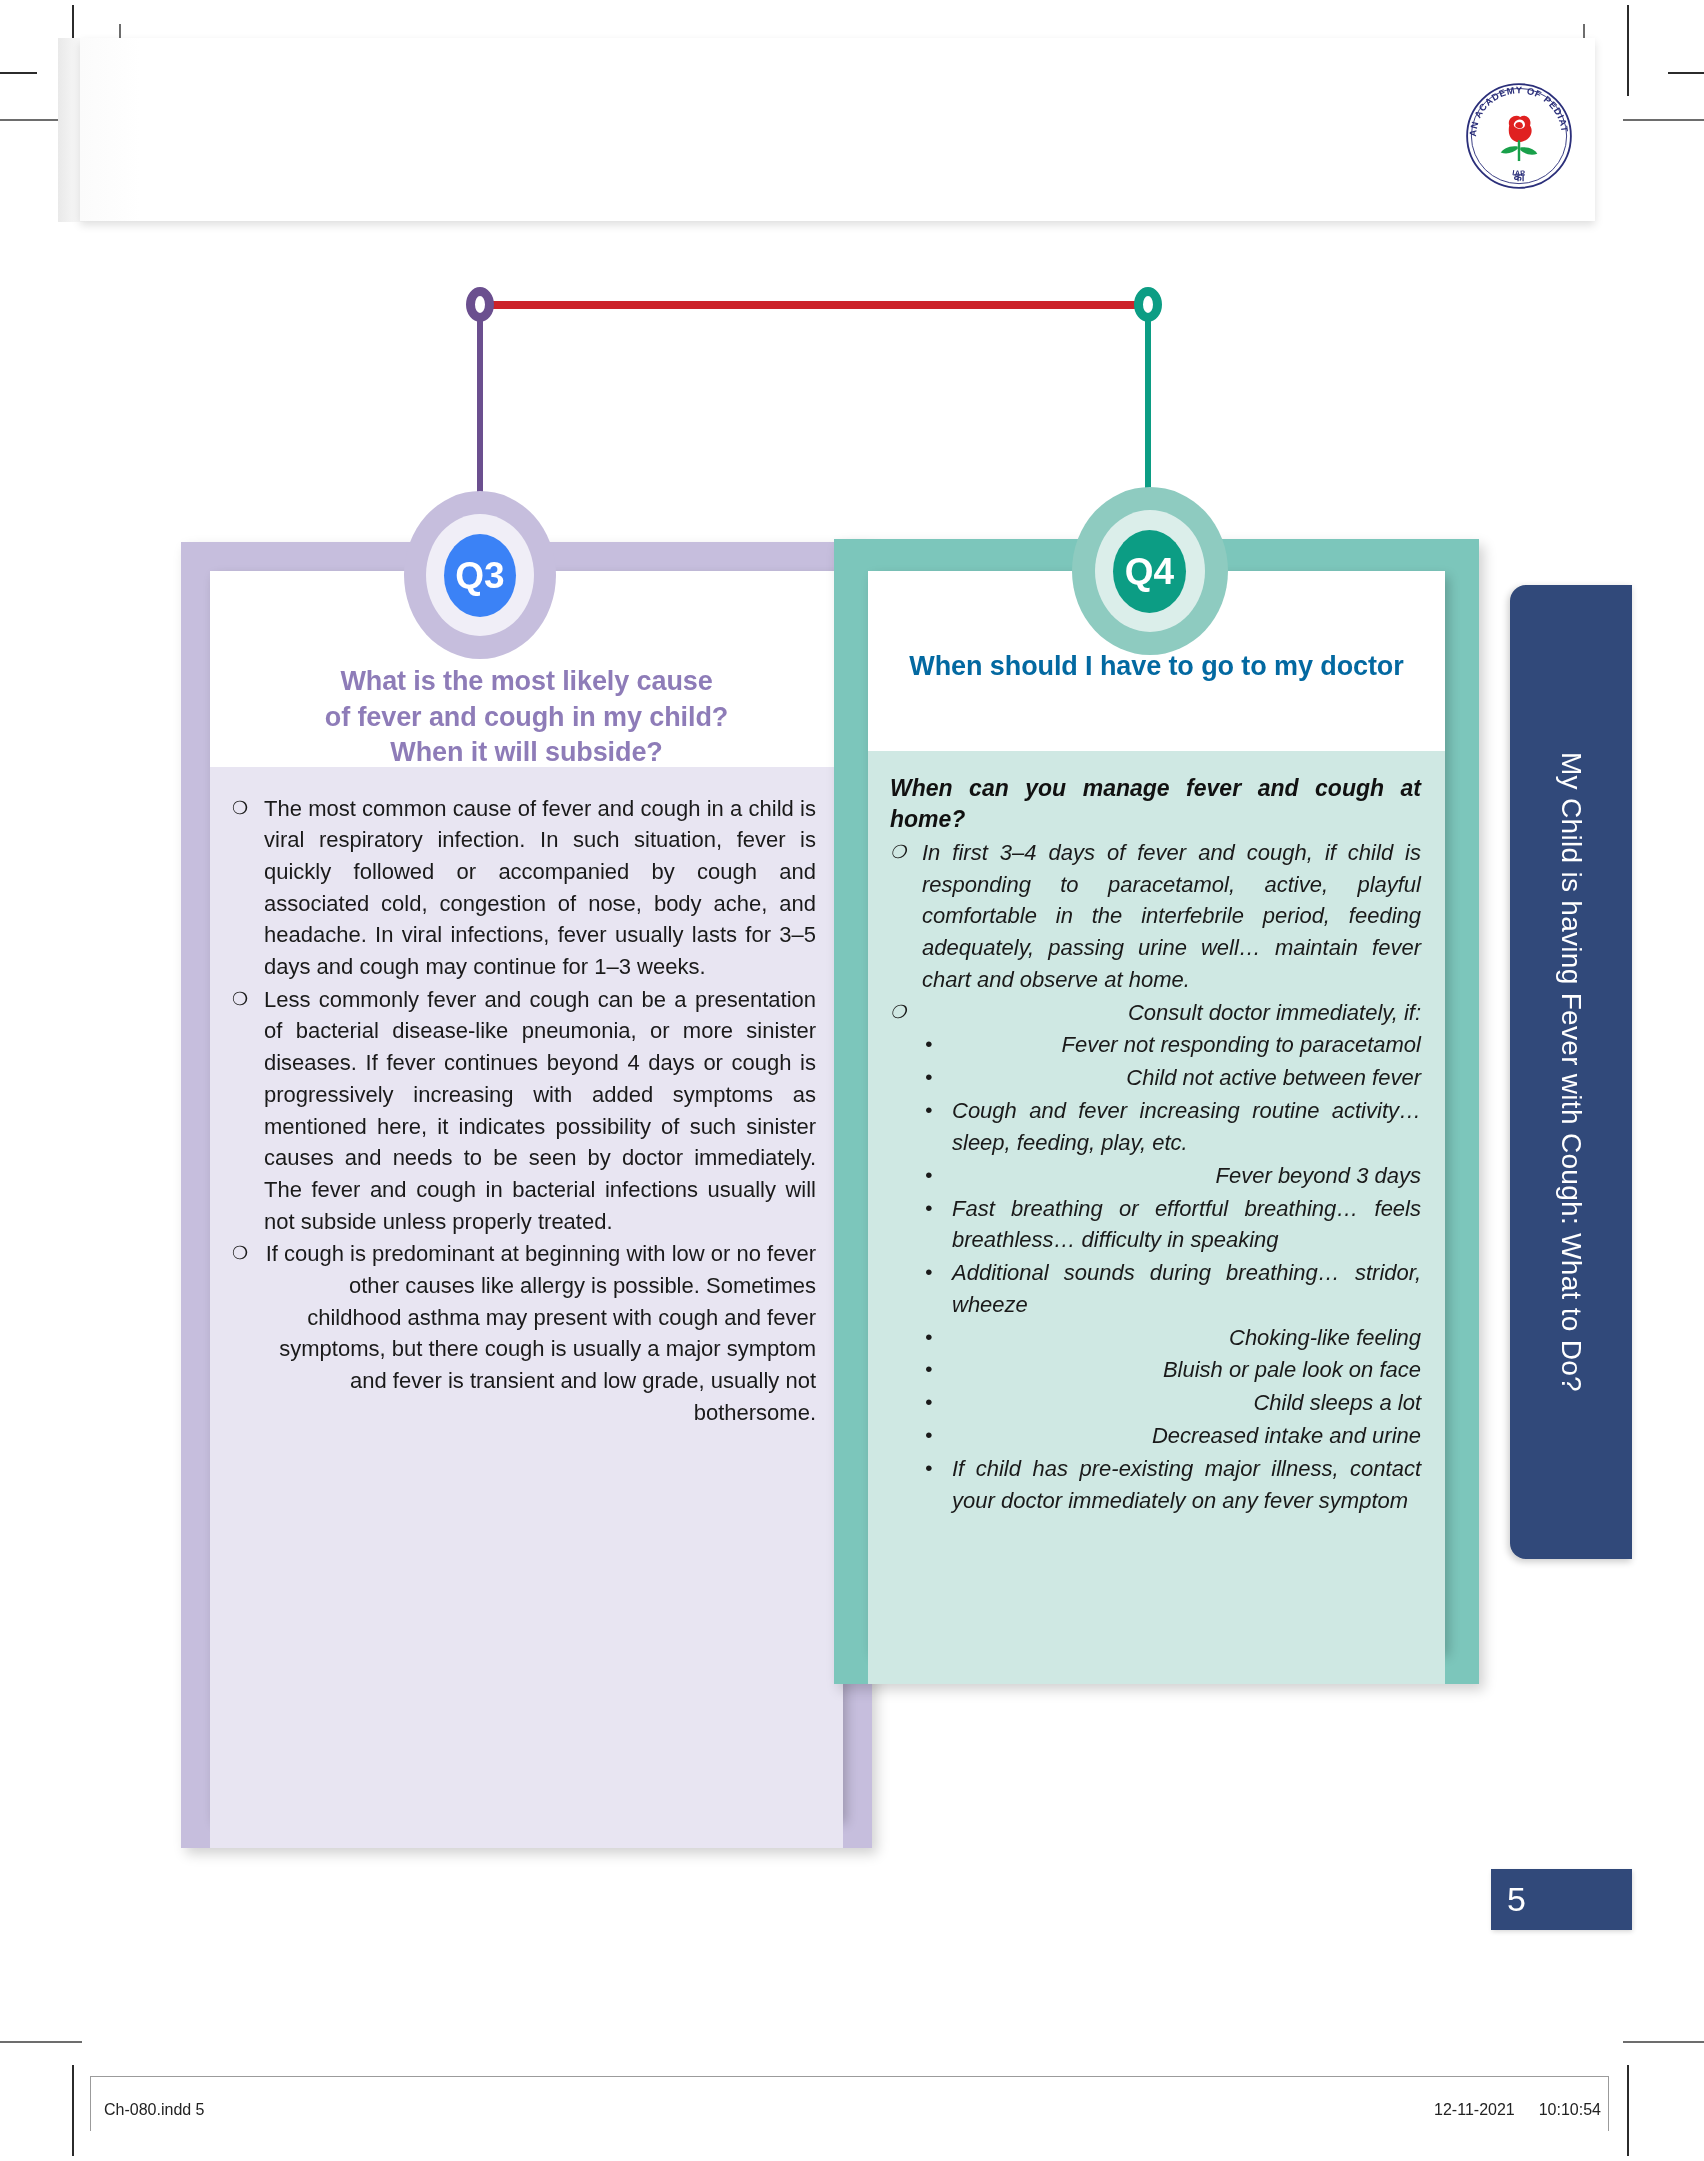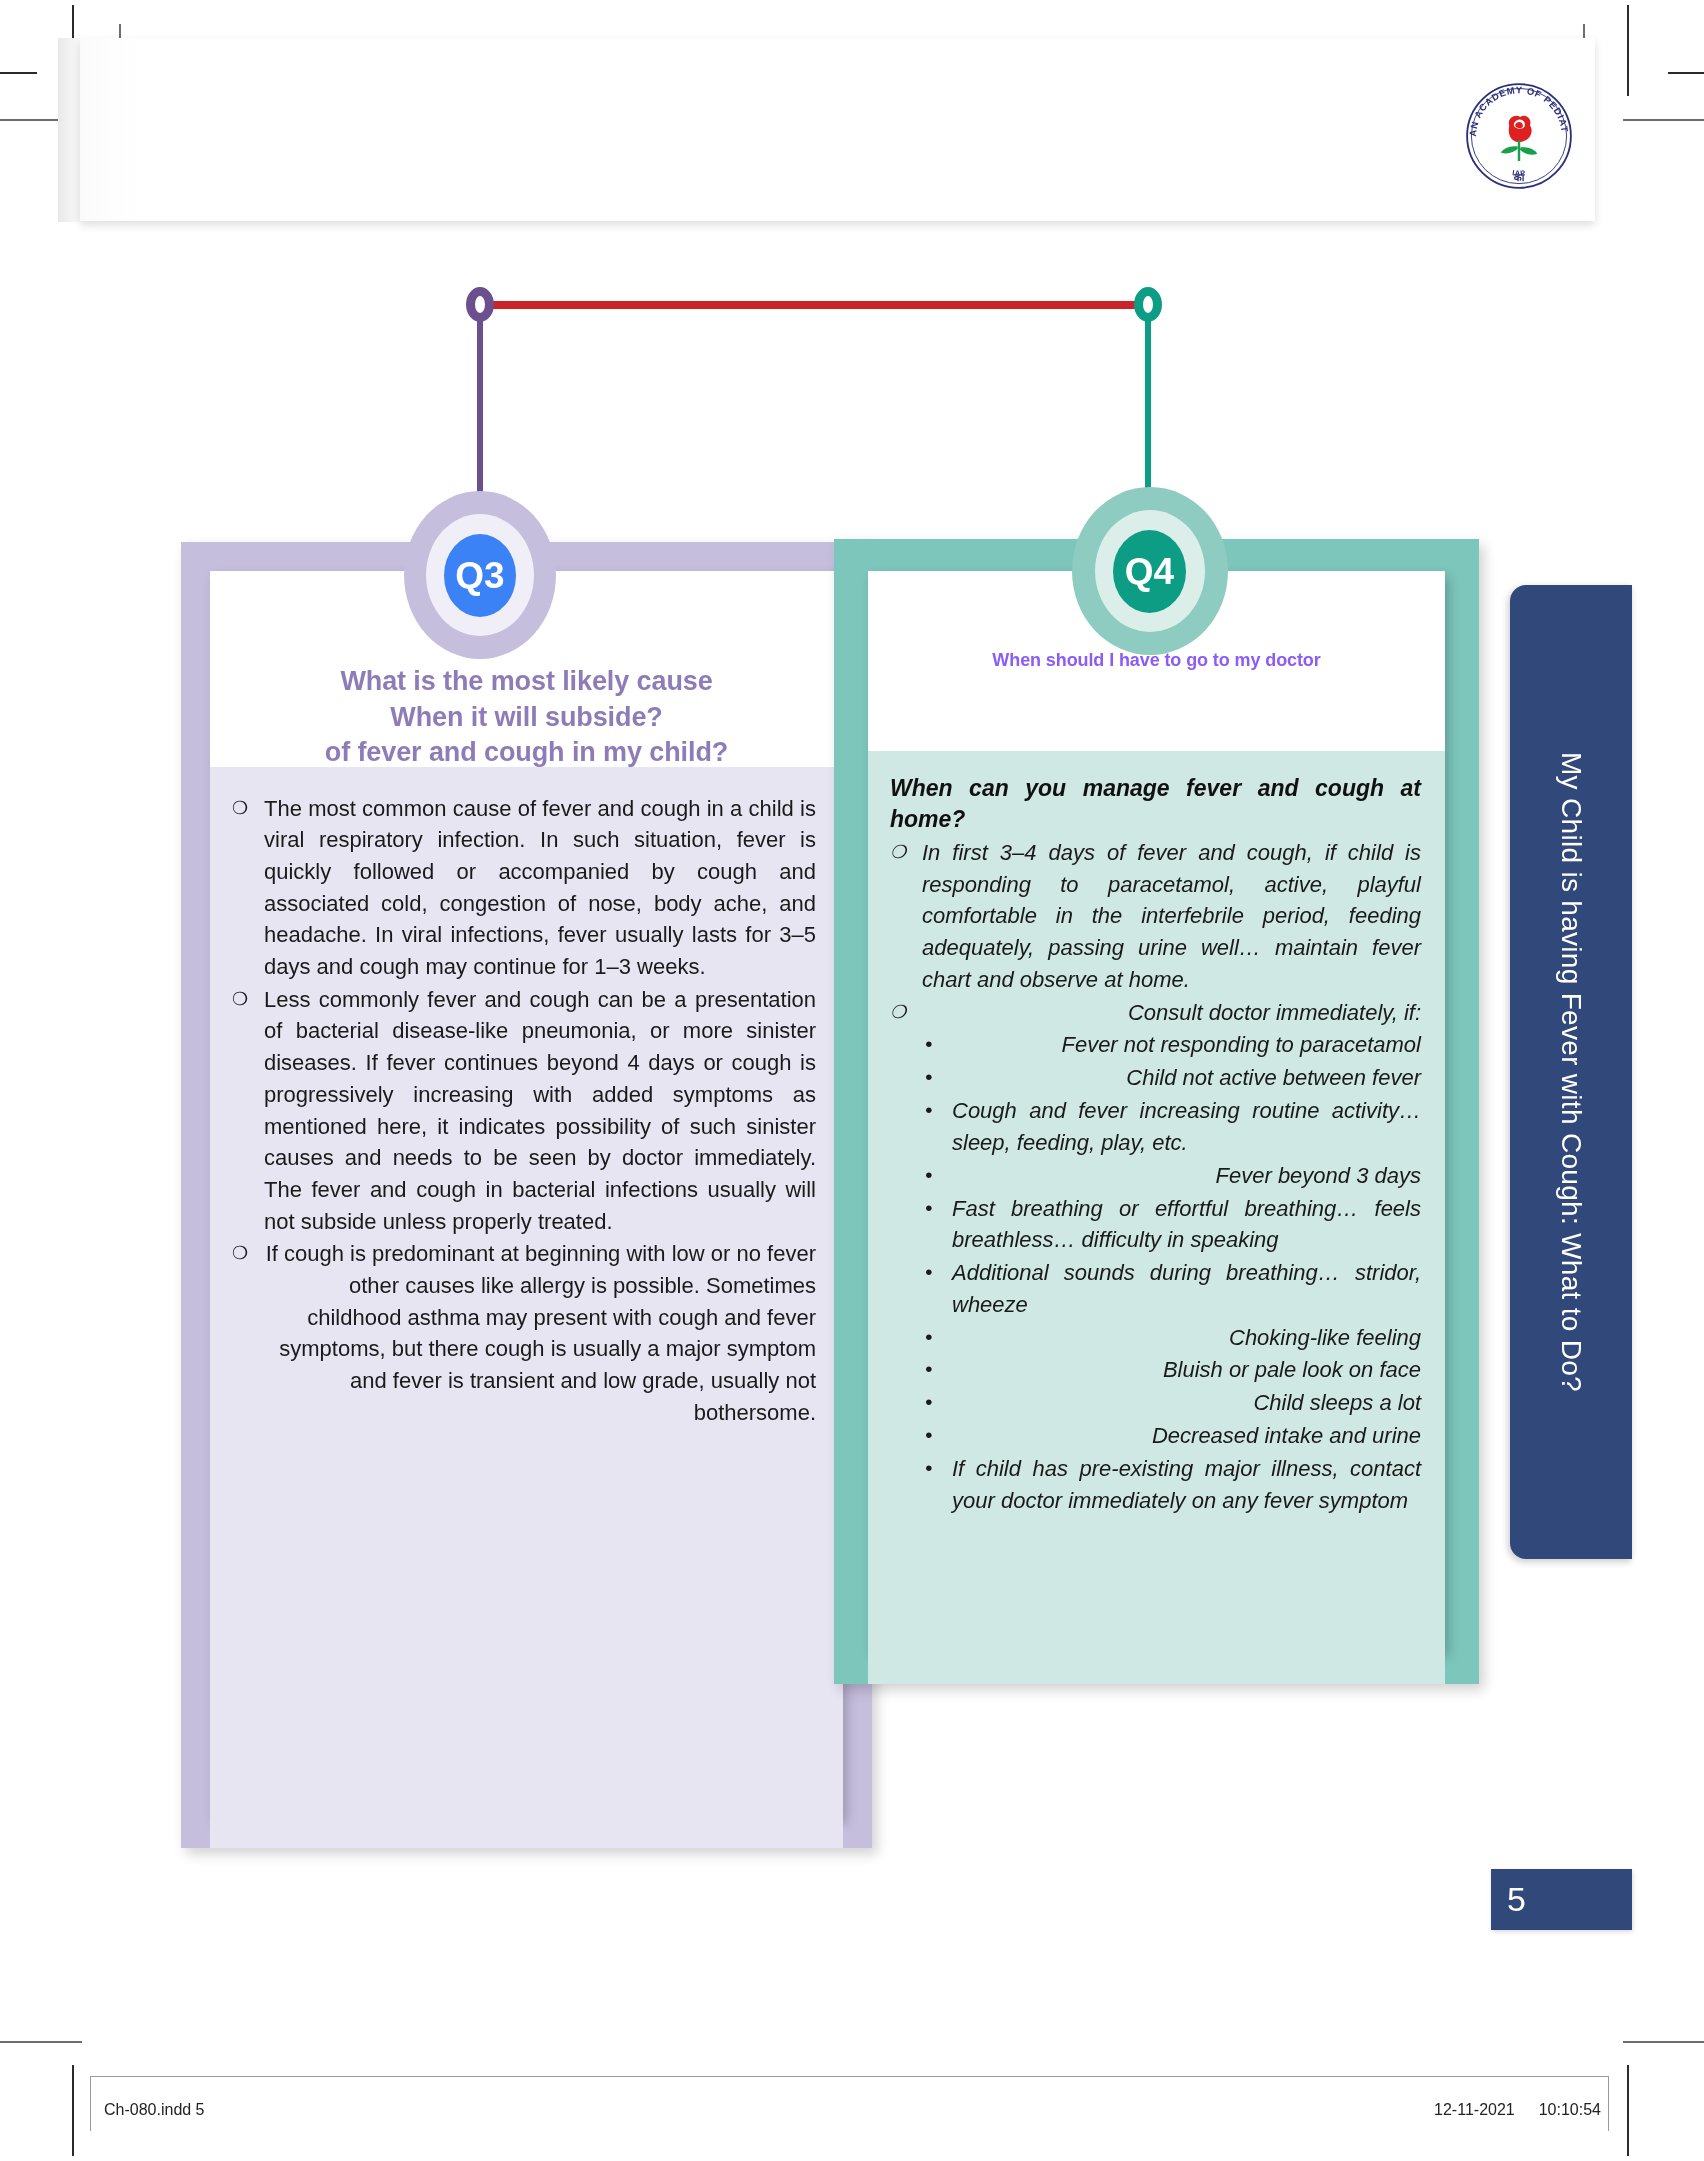--- a/index.html
+++ b/index.html
@@ -83,21 +83,21 @@
   #card-q3 .q-title{top:122px;color:#8e7cb8;}
   #card-q3 .q-body{
     top:225px;left:29px;right:29px;bottom:0;
     background:#e8e5f2;padding:25.6px 27px 18px 22px;
   }
 
   
   #card-q4{left:834px;top:539px;width:645px;height:1145px;}
   #card-q4 .frame{background:#7cc6bb;box-shadow:4.9px 6px 12px rgba(0,0,0,.18);}
   #card-q4 .inner{left:34px;top:32px;right:34px;bottom:32px;}
-  #card-q4 .q-title{top:110px;color:#8b5cf6;font-size:18px;}
+  #card-q4 .q-title{top:110px;color:#0369a1;font-size:27px;}
   #card-q4 .q-body{
     top:212px;left:34px;right:34px;bottom:0;
     background:#cfe8e3;padding:22px 24px 16px 22px;font-style:italic;
   }
   .sec-head{font-weight:bold;font-size:23px;line-height:1.34;color:#111;margin-bottom:2.4px;}
 
   
   .qbadge{position:absolute;border-radius:50%;}
   .qbadge .ring2{position:absolute;border-radius:50%;}
   .qbadge .core{
@@ -195,22 +195,22 @@
 <div class="conn-dot" id="conn-dot-right"></div>
 <div class="conn-stem" id="conn-stem-left"></div>
 <div class="conn-stem" id="conn-stem-right"></div>
 
 <div class="qcard" id="card-q3">
   <div class="frame"></div>
   <div class="inner"></div>
 
   <div class="q-title">
     <div>What is the most likely cause</div>
+    <div>of fever and cough in my child?</div>
     <div>When it will subside?</div>
-    <div>of fever and cough in my child?</div>
   </div>
 
   <div class="q-body">
     <div class="bl">
       <span class="mk">❍</span>
       <span class="tx">The most common cause of fever and cough in a child is viral respiratory infection. In such situation, fever is quickly followed or accompanied by cough and associated cold, congestion of nose, body ache, and headache. In viral infections, fever usually lasts for 3–5 days and cough may continue for 1–3 weeks.</span>
     </div>
     <div class="bl">
       <span class="mk">❍</span>
       <span class="tx">Less commonly fever and cough can be a presentation of bacterial disease-like pneumonia, or more sinister diseases. If fever continues beyond 4 days or cough is progressively increasing with added symptoms as mentioned here, it indicates possibility of such sinister causes and needs to be seen by doctor immediately. The fever and cough in bacterial infections usually will not subside unless properly treated.</span>

